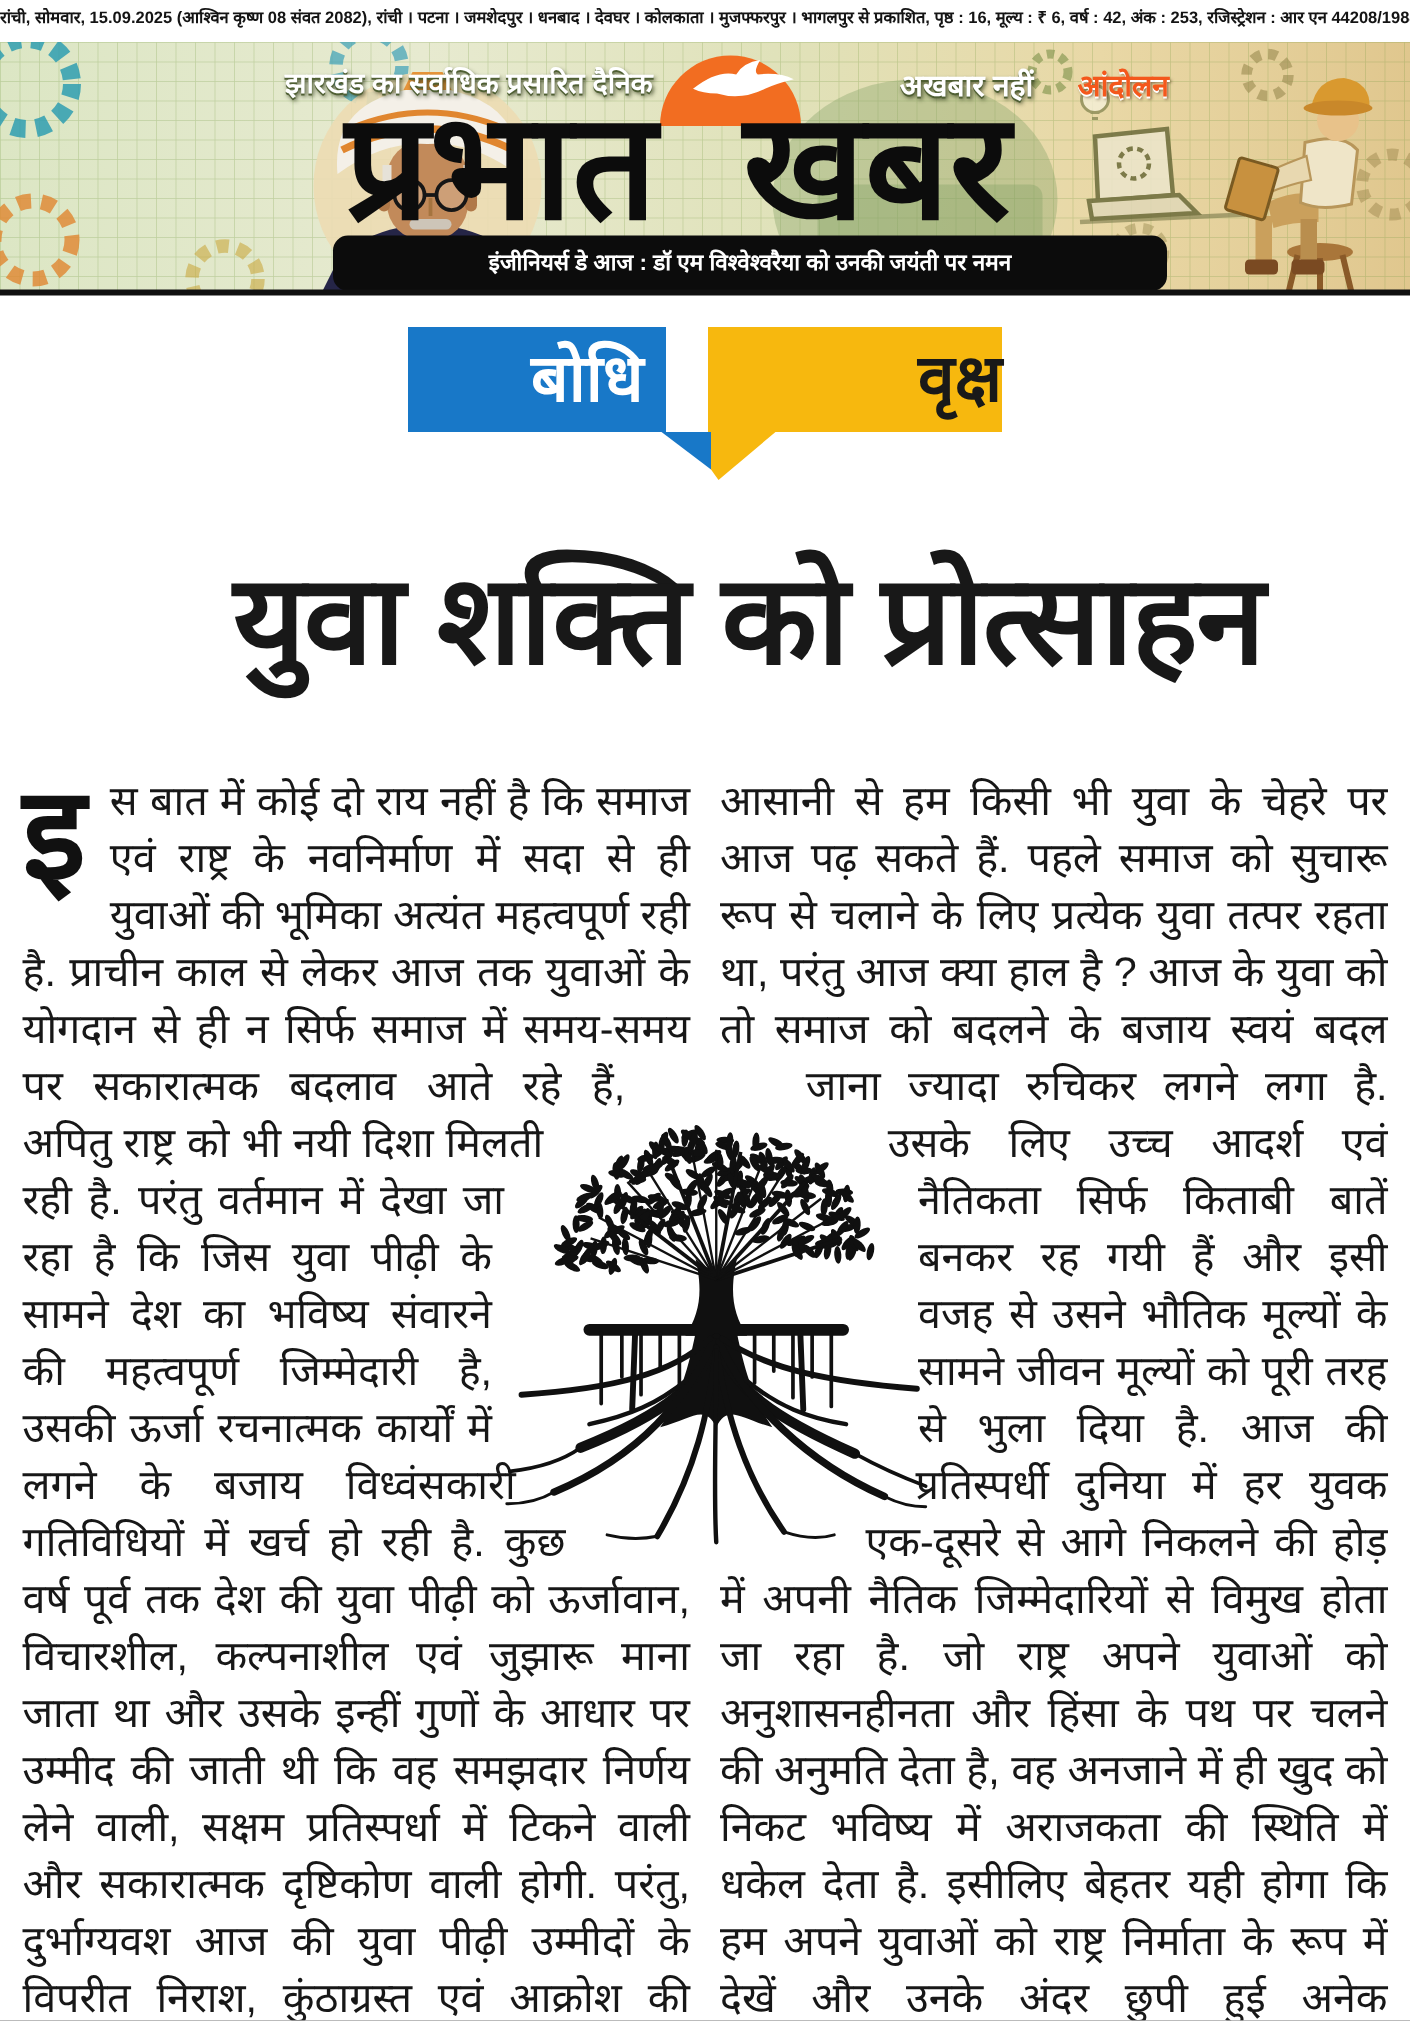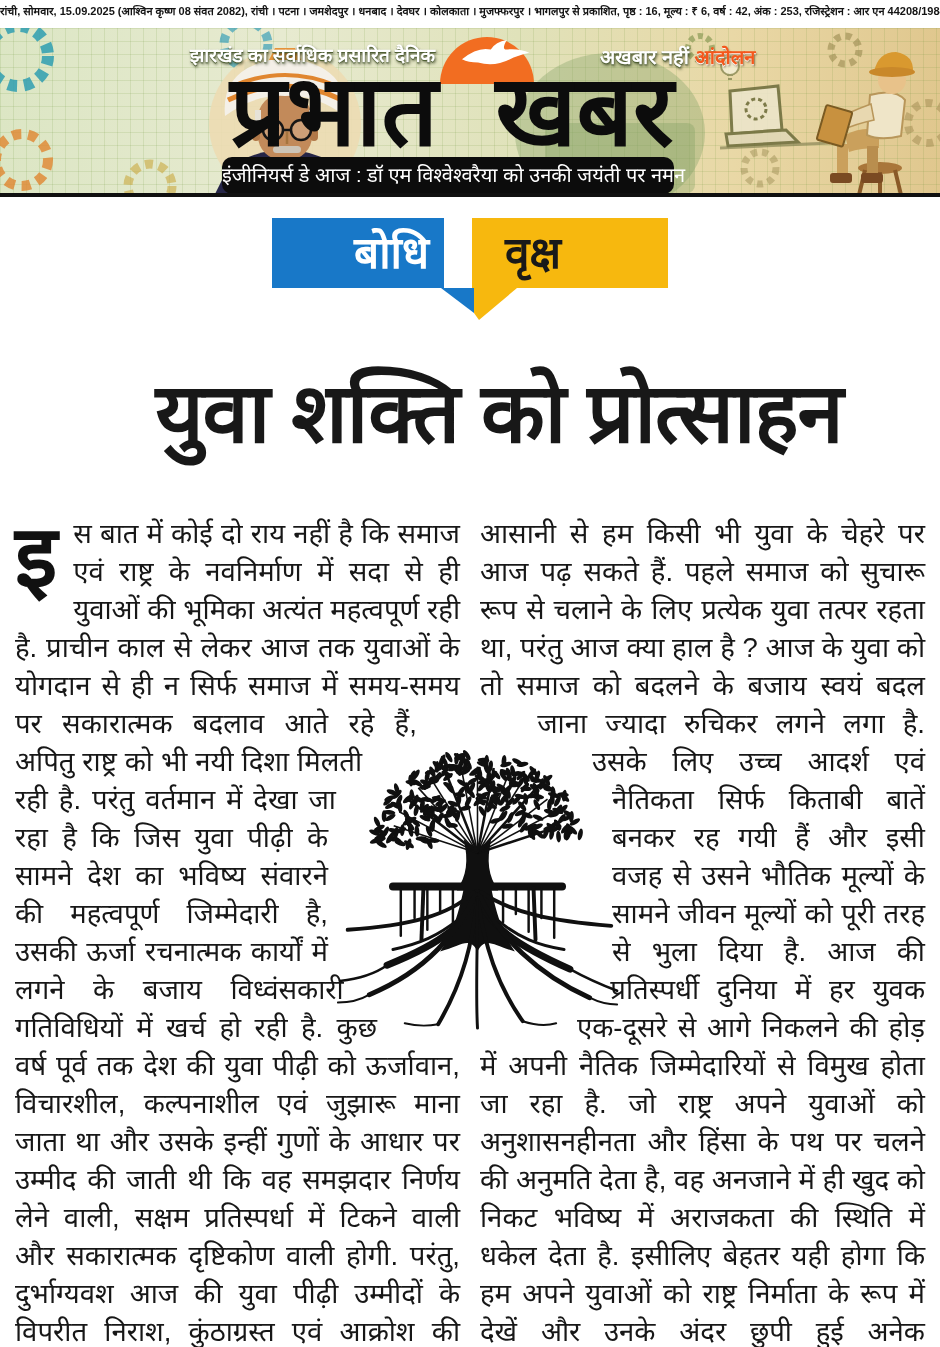--- a/index.html
+++ b/index.html
@@ -8,33 +8,33 @@
   
   .topbar{position:absolute;left:0;top:3px;width:940px;text-align:center;font-size:11px;
           font-weight:700;color:#141414;white-space:nowrap;letter-spacing:0;}
   
   .masthead{position:absolute;left:0;top:28px;width:940px;height:166px;overflow:hidden;}
   .mast-art{position:absolute;left:0;top:0;}
   .tagline{position:absolute;left:190px;top:14px;font-size:19px;font-weight:700;color:#fff;
            text-shadow:0 1px 0 #4f5f33,1px 2px 3px rgba(40,50,20,.85);}
   .slogan{position:absolute;left:600px;top:15px;font-size:20px;font-weight:700;color:#fff;
           text-shadow:0 1px 0 #4f5f33,1px 2px 3px rgba(40,50,20,.85);}
-  .slogan .hl{color:#f4581c;text-shadow:0 1px 0 #fff,1px 2px 2px rgba(60,30,10,.5);}
+  .slogan .hl{color:#f4581c;text-shadow:0 1px 0 #fff,1px 2px 2px rgba(60,30,10,.5);margin-left:24px;}
   .mast-title{position:absolute;left:230px;top:24px;width:610px;
               font-size:99px;line-height:118px;font-weight:800;color:#0c0c0c;word-spacing:30px;
               white-space:nowrap;}
-  .mast-strip{position:absolute;left:222px;top:129px;width:452px;height:37px;background:#0c0c0c;
-              border-radius:10px;color:#fff;font-size:20px;font-weight:400;text-align:center;
+  .mast-strip{position:absolute;left:222px;top:129px;width:556px;height:37px;background:#0c0c0c;
+              border-radius:10px;color:#fff;font-size:15px;font-weight:700;text-align:center;
               line-height:37px;white-space:nowrap;}
   .mast-rule{position:absolute;left:0;top:193px;width:940px;height:4px;background:#101010;}
   
   .badge-box{position:absolute;top:218px;height:70px;line-height:70px;font-size:44px;
              font-weight:700;box-sizing:border-box;}
   .badge-blue{left:272px;width:172px;background:#1878c8;color:#ffffff;text-align:right;padding-right:15px;}
-  .badge-yellow{left:472px;width:196px;background:#f7b80e;color:#191919;text-align:left;padding-left:33px;}
+  .badge-yellow{left:472px;width:196px;background:#f7b80e;color:#191919;text-align:right;padding-left:33px;}
   .badge-tail{position:absolute;left:435px;top:288px;}
   
   .headline{position:absolute;left:0;top:362px;width:940px;text-align:center;font-size:83px;
             line-height:1.25;font-weight:700;color:#181818;letter-spacing:-1px;padding-left:29px;}
   
   .article-col{position:absolute;top:515px;width:445px;font-size:27.5px;line-height:38px;
                text-align:justify;color:#171717;}
   .col-left{left:15px;}
   .col-right{left:480px;}
   .dropcap{float:left;font-size:86px;line-height:74px;padding:4px 16px 2px 0;font-weight:600;color:#111;}

